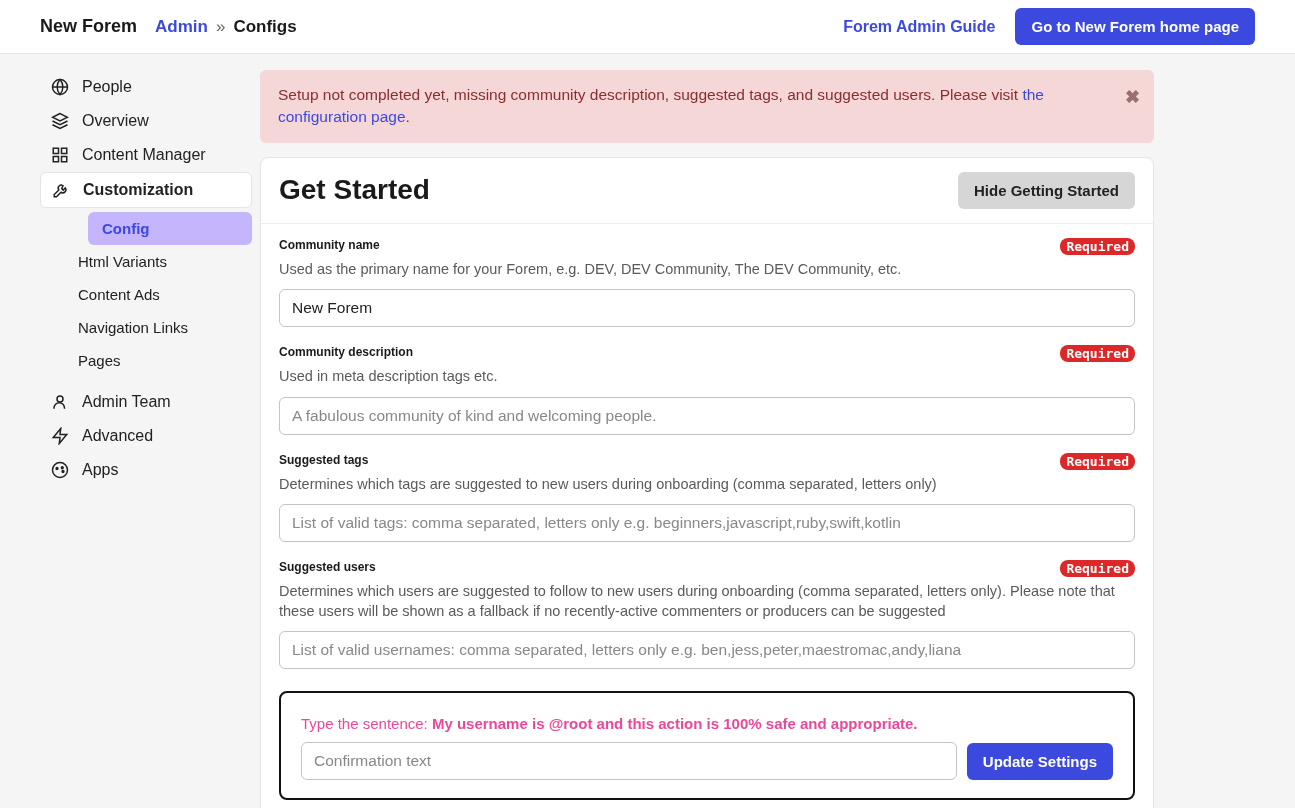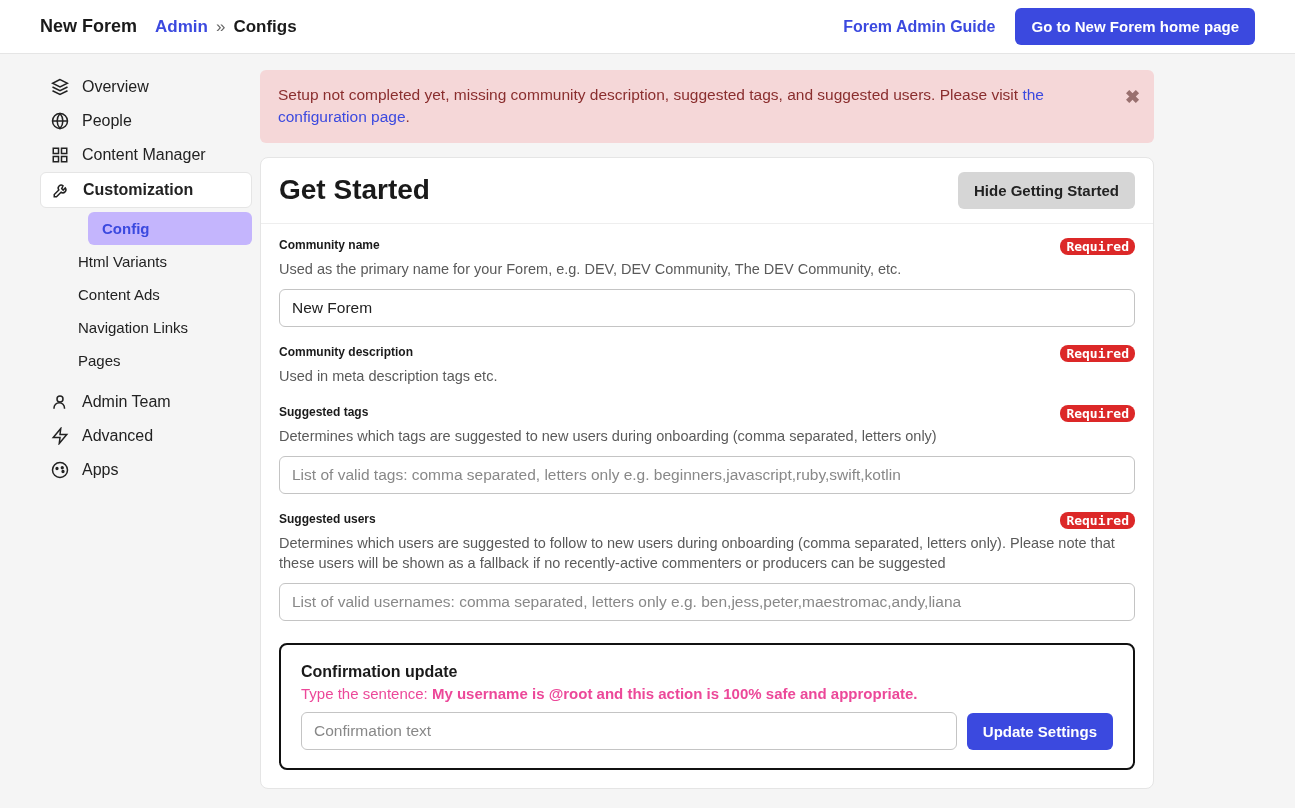--- a/index.html
+++ b/index.html
@@ -62,36 +62,36 @@
     <a href="#" class="guide-link">Forem Admin Guide</a>
     <button class="btn-primary">Go to New Forem home page</button>
   </div>
 </div>
 
 <div class="layout">
   <nav class="sidebar">
     <div class="nav-item">
       <span class="icon">
           <svg width="18" height="18" viewBox="0 0 24 24" fill="none" stroke="#222" stroke-width="2">
+            <circle cx="12" cy="12" r="10"></circle>
+            <line x1="2" y1="12" x2="22" y2="12"></line>
+            <path d="M12 2a15 15 0 0 1 0 20a15 15 0 0 1 0-20z"></path>
+          </svg>
+        </span>
+      <span>People</span>
+    </div>
+    <div class="nav-item">
+      <span class="icon">
+          <svg width="18" height="18" viewBox="0 0 24 24" fill="none" stroke="#222" stroke-width="2">
             <polygon points="12 2 2 7 12 12 22 7 12 2"></polygon>
             <polyline points="2 17 12 22 22 17"></polyline>
             <polyline points="2 12 12 17 22 12"></polyline>
           </svg>
         </span>
       <span>Overview</span>
-    </div>
-    <div class="nav-item">
-      <span class="icon">
-          <svg width="18" height="18" viewBox="0 0 24 24" fill="none" stroke="#222" stroke-width="2">
-            <circle cx="12" cy="12" r="10"></circle>
-            <line x1="2" y1="12" x2="22" y2="12"></line>
-            <path d="M12 2a15 15 0 0 1 0 20a15 15 0 0 1 0-20z"></path>
-          </svg>
-        </span>
-      <span>People</span>
     </div>
     <div class="nav-item">
       <span class="icon">
           <svg width="18" height="18" viewBox="0 0 24 24" fill="none" stroke="#222" stroke-width="2">
             <rect x="3" y="3" width="7" height="7"></rect>
             <rect x="14" y="3" width="7" height="7"></rect>
             <rect x="3" y="14" width="7" height="7"></rect>
             <rect x="14" y="14" width="7" height="7"></rect>
           </svg>
         </span>
@@ -163,20 +163,21 @@
           <div class="field-help">Used as the primary name for your Forem, e.g. DEV, DEV Community, The DEV Community, etc.</div>
           <input type="text" class="text-input" value="New Forem" style="">
         </div>
 
         <div class="field">
           <div class="field-head">
             <span class="field-label">Community description</span>
             <span class="badge-required">Required</span>
           </div>
           <div class="field-help">Used in meta description tags etc.</div>
+          <input type="text" class="text-input" placeholder="A fabulous community of kind and welcoming people." style="">
         </div>
 
         <div class="field">
           <div class="field-head">
             <span class="field-label">Suggested tags</span>
             <span class="badge-required">Required</span>
           </div>
           <div class="field-help">Determines which tags are suggested to new users during onboarding (comma separated, letters only)</div>
           <input type="text" class="text-input" placeholder="List of valid tags: comma separated, letters only e.g. beginners,javascript,ruby,swift,kotlin" style="">
         </div>
@@ -184,21 +185,20 @@
         <div class="field">
           <div class="field-head">
             <span class="field-label">Suggested users</span>
             <span class="badge-required">Required</span>
           </div>
           <div class="field-help">Determines which users are suggested to follow to new users during onboarding (comma separated, letters only). Please note that these users will be shown as a fallback if no recently-active commenters or producers can be suggested</div>
           <input type="text" class="text-input" placeholder="List of valid usernames: comma separated, letters only e.g. ben,jess,peter,maestromac,andy,liana" style="">
         </div>
 
         <div class="confirm-box">
-          <div class="confirm-title">Confirmation update</div>
           <div class="confirm-help">
             <span>Type the sentence: </span><span class="bold">My username is @root and this action is 100% safe and appropriate.</span>
           </div>
           <div class="confirm-row">
             <input type="text" class="text-input" placeholder="Confirmation text" style="">
             <button class="btn-primary">Update Settings</button>
           </div>
         </div>
 
       </div>

